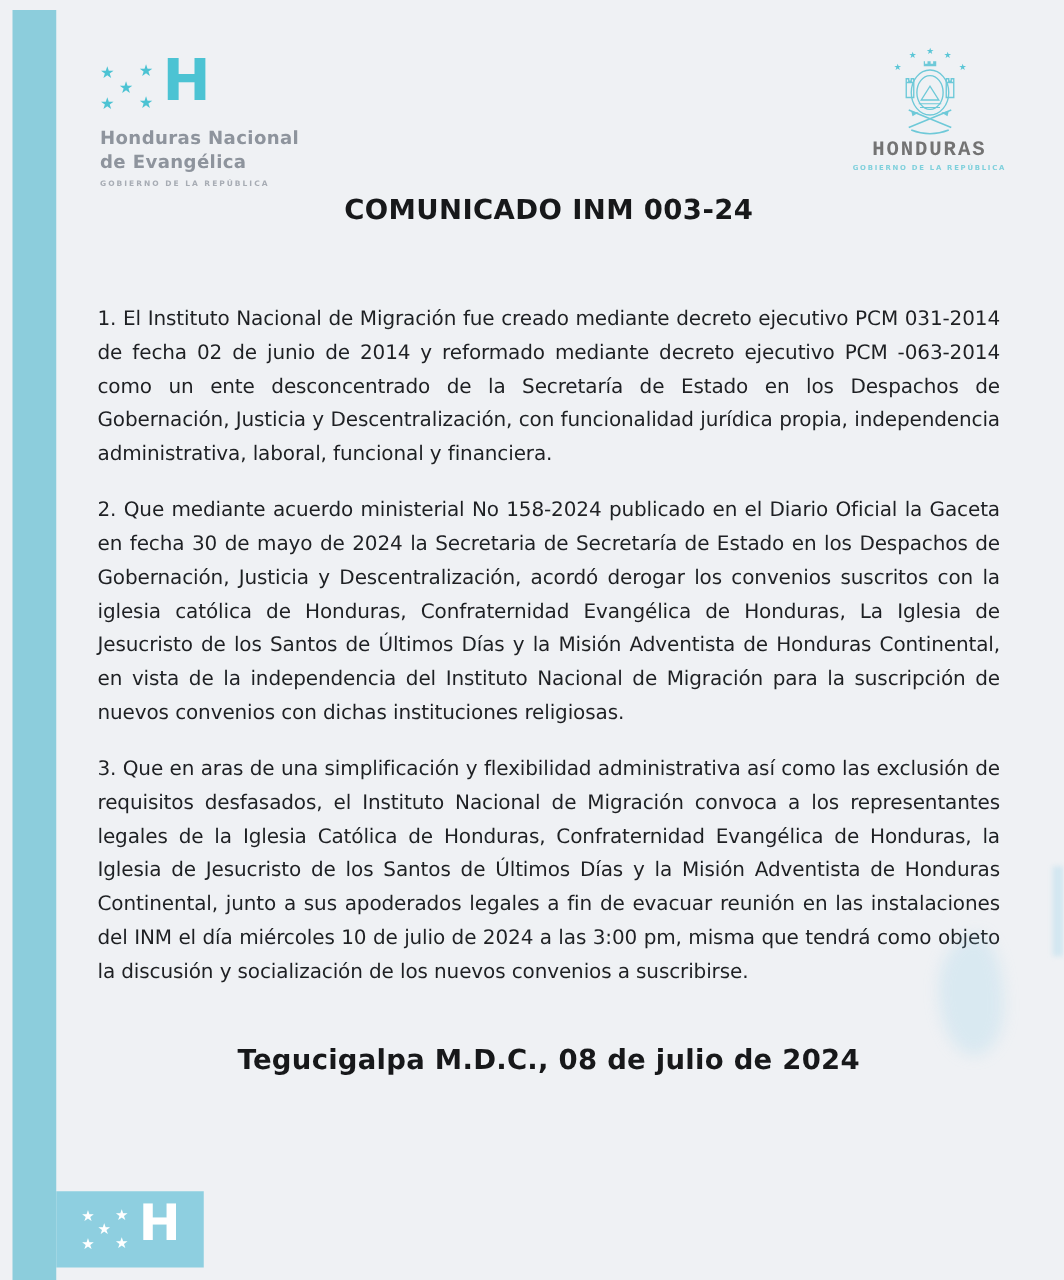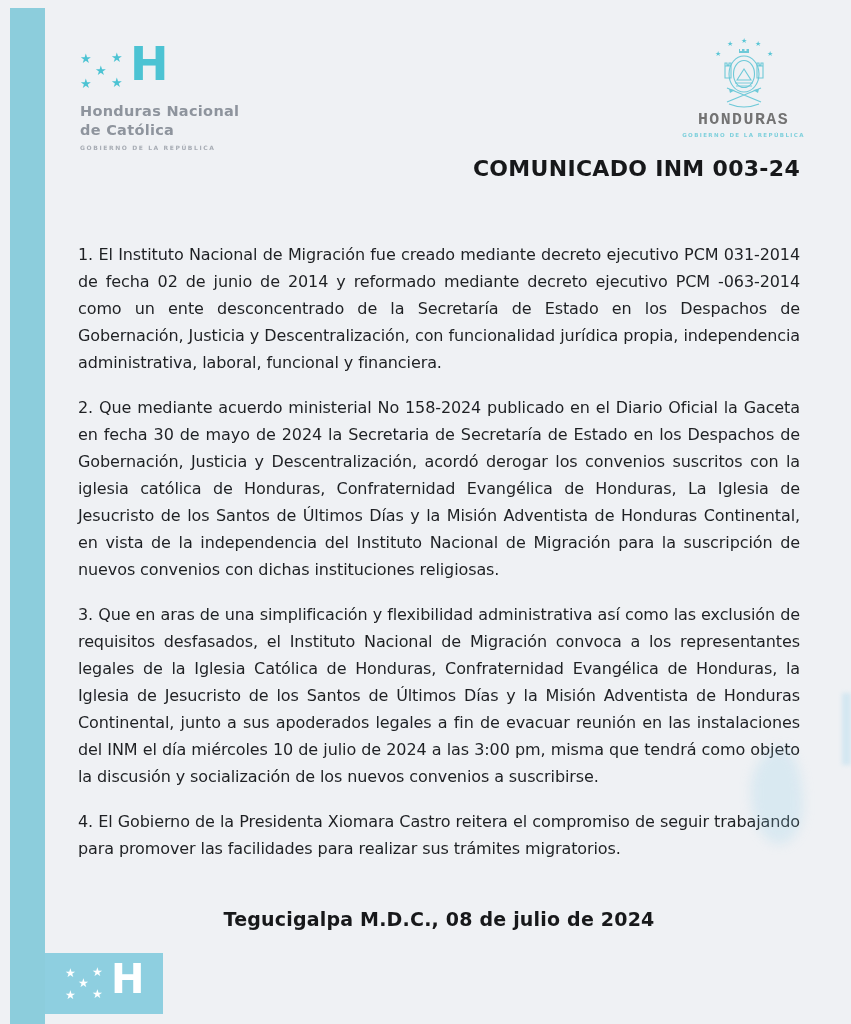--- a/index.html
+++ b/index.html
@@ -42,32 +42,32 @@
     color:#737373;font-weight:bold;font-size:16.5px;letter-spacing:1.5px;
     margin-top:2px;
     font-family:Liberation Mono, monospace;
   }
   .hn-tagline{
     color:#7fd0dc;font-size:5.5px;letter-spacing:1.4px;font-weight:bold;margin-top:3px;
   }
   
   .content{position:absolute;left:78px;top:156px;width:722px;}
   .doc-title{
-    text-align:right;font-weight:bold;font-size:22px;color:#17181a;
+    text-align:center;font-weight:bold;font-size:22px;color:#17181a;
     letter-spacing:.3px;margin:0 0 0 0;
     font-family:"DejaVu Sans","Liberation Sans",sans-serif;
   }
   .paragraphs{margin-top:60px;}
   .paragraphs p{
     margin:0 0 18px 0;
     font-size:16px;line-height:27px;color:#1e2023;
     text-align:justify;letter-spacing:-0.1px;
   }
   .date-line{
-    text-align:center;font-weight:bold;font-size:19px;color:#17181a;
+    text-align:center;font-weight:bold;font-size:22px;color:#17181a;
     margin-top:46px;letter-spacing:.2px;
   }
   
   .footer-box{
     position:absolute;left:45px;top:953px;width:118px;height:61px;
     background:#8ecfe0;
   }
   .footer-mark{position:absolute;left:20px;top:12px;width:90px;height:38px;}
   .footer-mark .star{position:absolute;color:#ffffff;font-size:12px;line-height:1;}
   .footer-mark .star.s-tl{left:0px;top:2px;}
@@ -100,21 +100,21 @@
   <div class="inm-mark">
     <span class="star s-tl">★</span>
     <span class="star s-tr">★</span>
     <span class="star s-c">★</span>
     <span class="star s-bl">★</span>
     <span class="star s-br">★</span>
     <span class="h-letter">H</span>
   </div>
   <div class="inm-name">
     <div>Honduras Nacional</div>
-    <div>de Católica</div>
+    <div>de Evangélica</div>
   </div>
   <div class="inm-tagline">GOBIERNO DE LA REPÚBLICA</div>
 </div>
 
 <div class="hn-logo">
   <svg class="hn-crest" width="110" height="72" viewBox="0 0 110 72" fill="none" stroke="#6ec9d8" stroke-width="1.1">
 
     <g fill="#5bc6d6" stroke="none" font-family="DejaVu Sans, sans-serif" font-size="7">
       <text x="26" y="20">★</text>
       <text x="38" y="10">★</text>
@@ -143,21 +143,20 @@
   <div class="hn-name">HONDURAS</div>
   <div class="hn-tagline">GOBIERNO DE LA REPÚBLICA</div>
 </div>
 
 <div class="content">
   <h1 class="doc-title">COMUNICADO INM 003-24</h1>
   <div class="paragraphs">
     <p>1. El Instituto Nacional de Migración fue creado mediante decreto ejecutivo PCM 031-2014 de fecha 02 de junio de 2014 y reformado mediante decreto ejecutivo PCM -063-2014 como un ente desconcentrado de la Secretaría de Estado en los Despachos de Gobernación, Justicia y Descentralización, con funcionalidad jurídica propia, independencia administrativa, laboral, funcional y financiera.</p>
     <p>2. Que mediante acuerdo ministerial  No 158-2024 publicado en el Diario Oficial la Gaceta en fecha 30 de mayo de 2024 la Secretaria de Secretaría de Estado en los Despachos de Gobernación, Justicia y Descentralización, acordó derogar los convenios suscritos con la iglesia católica de Honduras, Confraternidad Evangélica de Honduras, La Iglesia de Jesucristo de los Santos de Últimos Días y la Misión Adventista de Honduras Continental, en vista de la independencia del Instituto Nacional de Migración para la suscripción de nuevos convenios con dichas instituciones religiosas.</p>
     <p>3. Que en aras de una simplificación y flexibilidad administrativa así como las exclusión de requisitos desfasados, el Instituto Nacional de Migración convoca a los representantes legales de la Iglesia Católica de Honduras, Confraternidad Evangélica de Honduras, la Iglesia de Jesucristo de los Santos de Últimos Días y la Misión Adventista de Honduras Continental, junto a sus apoderados legales a fin de evacuar reunión en las instalaciones del INM el día miércoles 10 de julio de 2024 a las 3:00 pm, misma que tendrá como objeto la discusión y socialización de los nuevos convenios a suscribirse.</p>
-    <p>4. El Gobierno de la Presidenta Xiomara Castro reitera el compromiso de seguir trabajando para promover las facilidades para realizar sus trámites migratorios.</p>
   </div>
   <div class="date-line">Tegucigalpa M.D.C., 08 de julio de 2024</div>
 </div>
 
 <div class="watermark"></div>
 <div class="watermark-edge"></div>
 
 <div class="footer-box">
   <div class="footer-mark">
     <span class="star s-tl">★</span>

